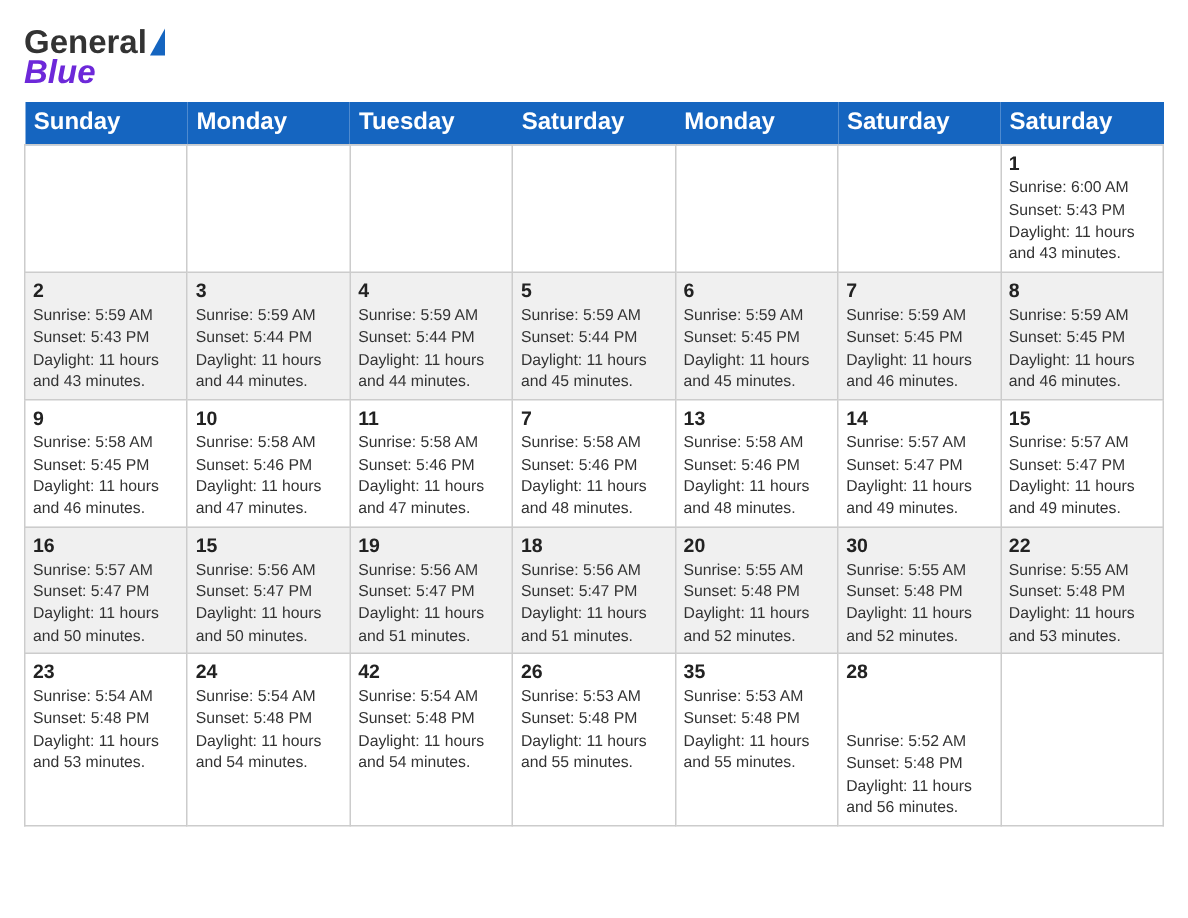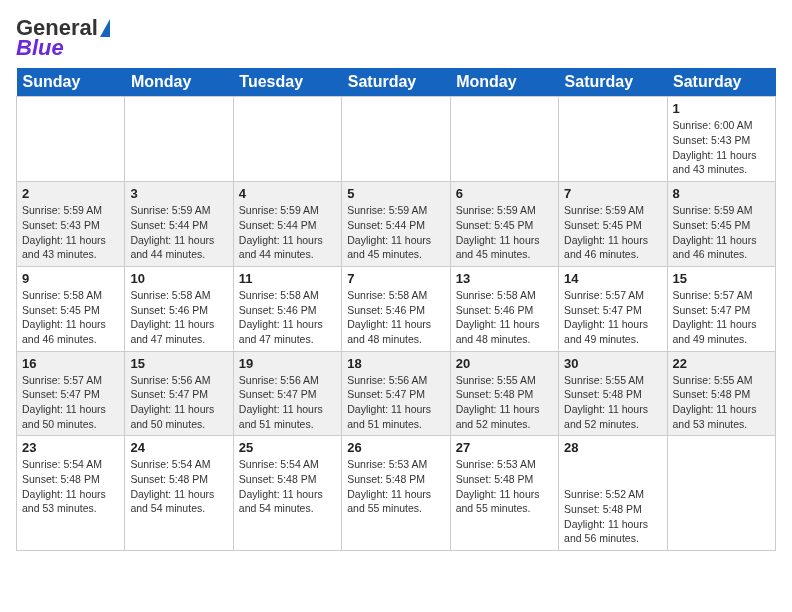--- a/index.html
+++ b/index.html
@@ -298,35 +298,35 @@
 and 53 minutes.</div>
         </td>
         <td>
           <span class="day-number">24</span>
           <div class="day-info" style="white-space: pre-line;">Sunrise: 5:54 AM
 Sunset: 5:48 PM
 Daylight: 11 hours
 and 54 minutes.</div>
         </td>
         <td>
-          <span class="day-number">25</span>
+          <span class="day-number">42</span>
           <div class="day-info" style="white-space: pre-line;">Sunrise: 5:54 AM
 Sunset: 5:48 PM
 Daylight: 11 hours
 and 54 minutes.</div>
         </td>
         <td>
           <span class="day-number">26</span>
           <div class="day-info" style="white-space: pre-line;">Sunrise: 5:53 AM
 Sunset: 5:48 PM
 Daylight: 11 hours
 and 55 minutes.</div>
         </td>
         <td>
-          <span class="day-number">27</span>
+          <span class="day-number">35</span>
           <div class="day-info" style="white-space: pre-line;">Sunrise: 5:53 AM
 Sunset: 5:48 PM
 Daylight: 11 hours
 and 55 minutes.</div>
         </td>
         <td>
           <span class="day-number">28</span>
           <div class="day-info" style="white-space: pre-line; margin-top: 32px;">Sunrise: 5:52 AM
 Sunset: 5:48 PM
 Daylight: 11 hours

